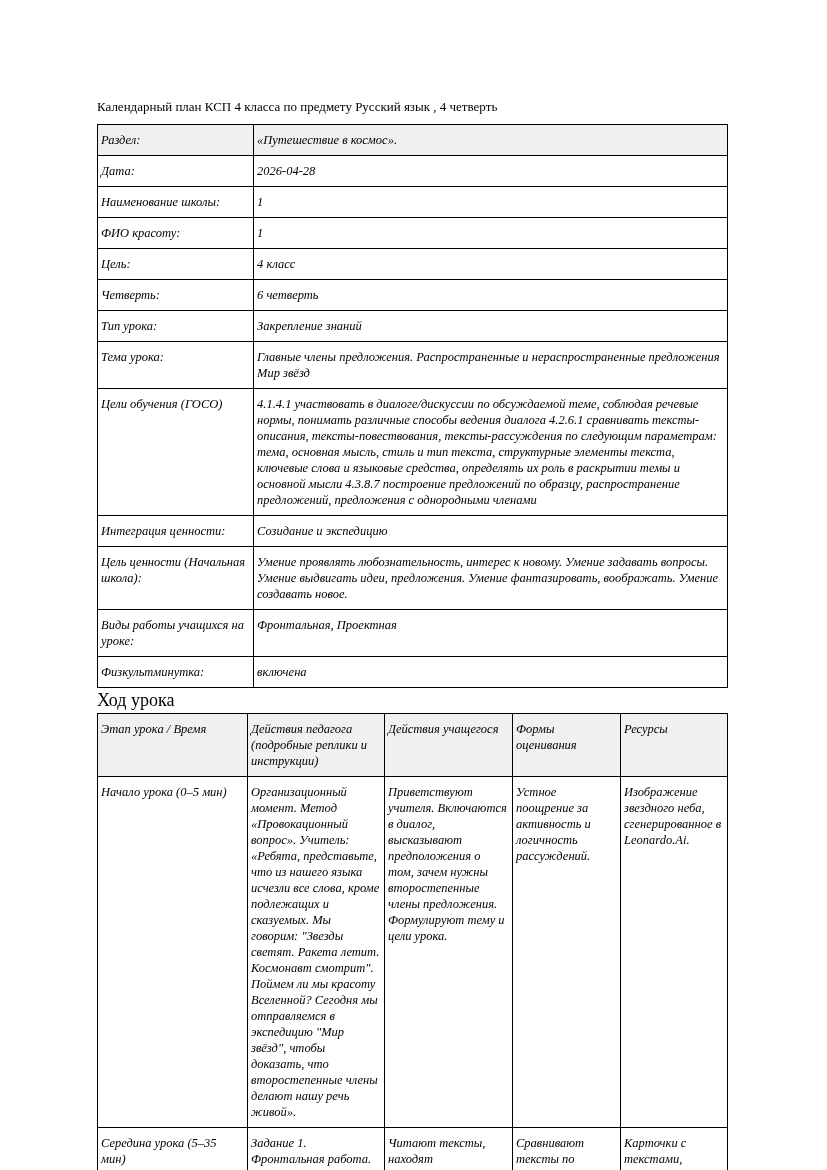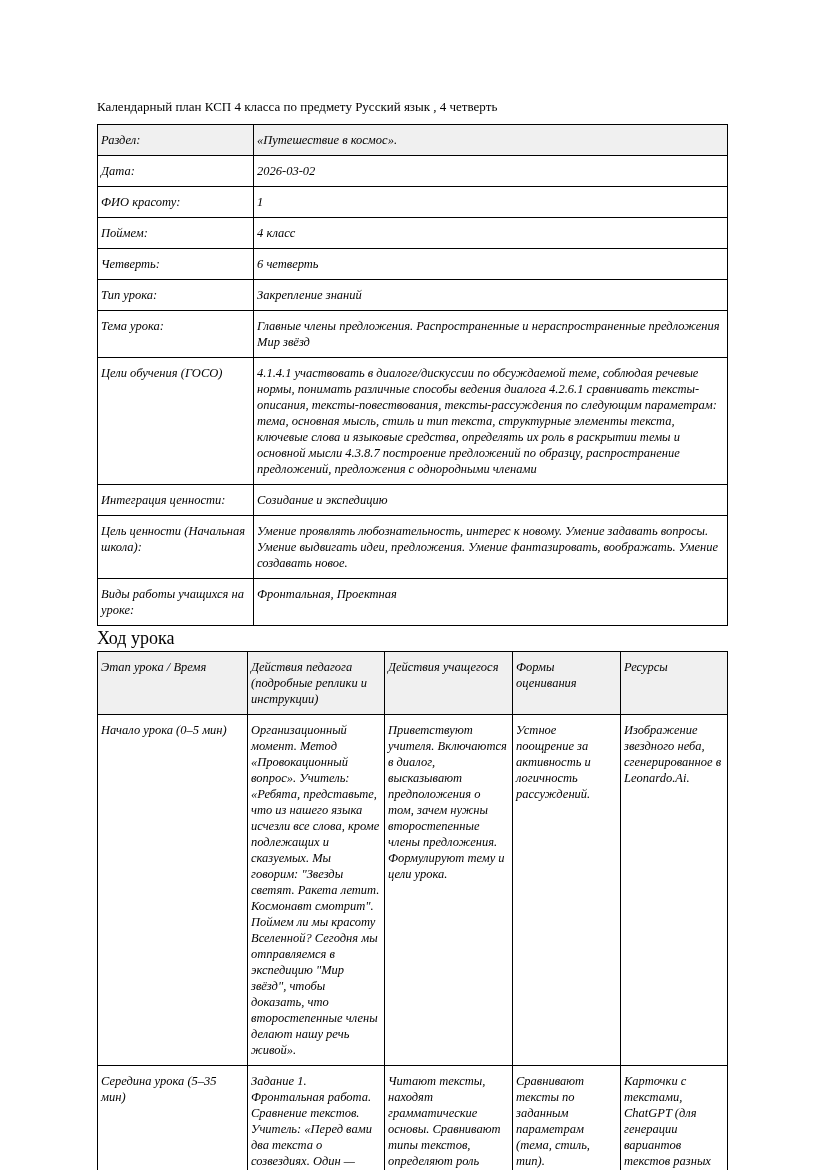--- a/index.html
+++ b/index.html
@@ -58,28 +58,32 @@
       <col style="width:156px">
       <col style="width:474px">
     </colgroup>
     <tbody>
       <tr class="shaded">
         <td>Раздел:</td>
         <td>«Путешествие в космос».</td>
       </tr>
       <tr>
         <td>Дата:</td>
-        <td>2026-03-02</td>
+        <td>2026-04-28</td>
+      </tr>
+      <tr>
+        <td>Наименование школы:</td>
+        <td>1</td>
       </tr>
       <tr>
         <td>ФИО красоту:</td>
         <td>1</td>
       </tr>
       <tr>
-        <td>Поймем:</td>
+        <td>Цель:</td>
         <td>4 класс</td>
       </tr>
       <tr>
         <td>Четверть:</td>
         <td>6 четверть</td>
       </tr>
       <tr>
         <td>Тип урока:</td>
         <td>Закрепление знаний</td>
       </tr>
@@ -95,20 +99,24 @@
         <td>Интеграция ценности:</td>
         <td>Созидание и экспедицию</td>
       </tr>
       <tr>
         <td>Цель ценности (Начальная школа):</td>
         <td>Умение проявлять любознательность, интерес к новому. Умение задавать вопросы. Умение выдвигать идеи, предложения. Умение фантазировать, воображать. Умение создавать новое.</td>
       </tr>
       <tr>
         <td>Виды работы учащихся на уроке:</td>
         <td>Фронтальная, Проектная</td>
+      </tr>
+      <tr>
+        <td>Физкультминутка:</td>
+        <td>включена</td>
       </tr>
     </tbody>
   </table>
 
   <div class="section-title">Ход урока</div>
 
   <table class="lesson-table">
     <colgroup>
       <col style="width:150px">
       <col style="width:137px">

